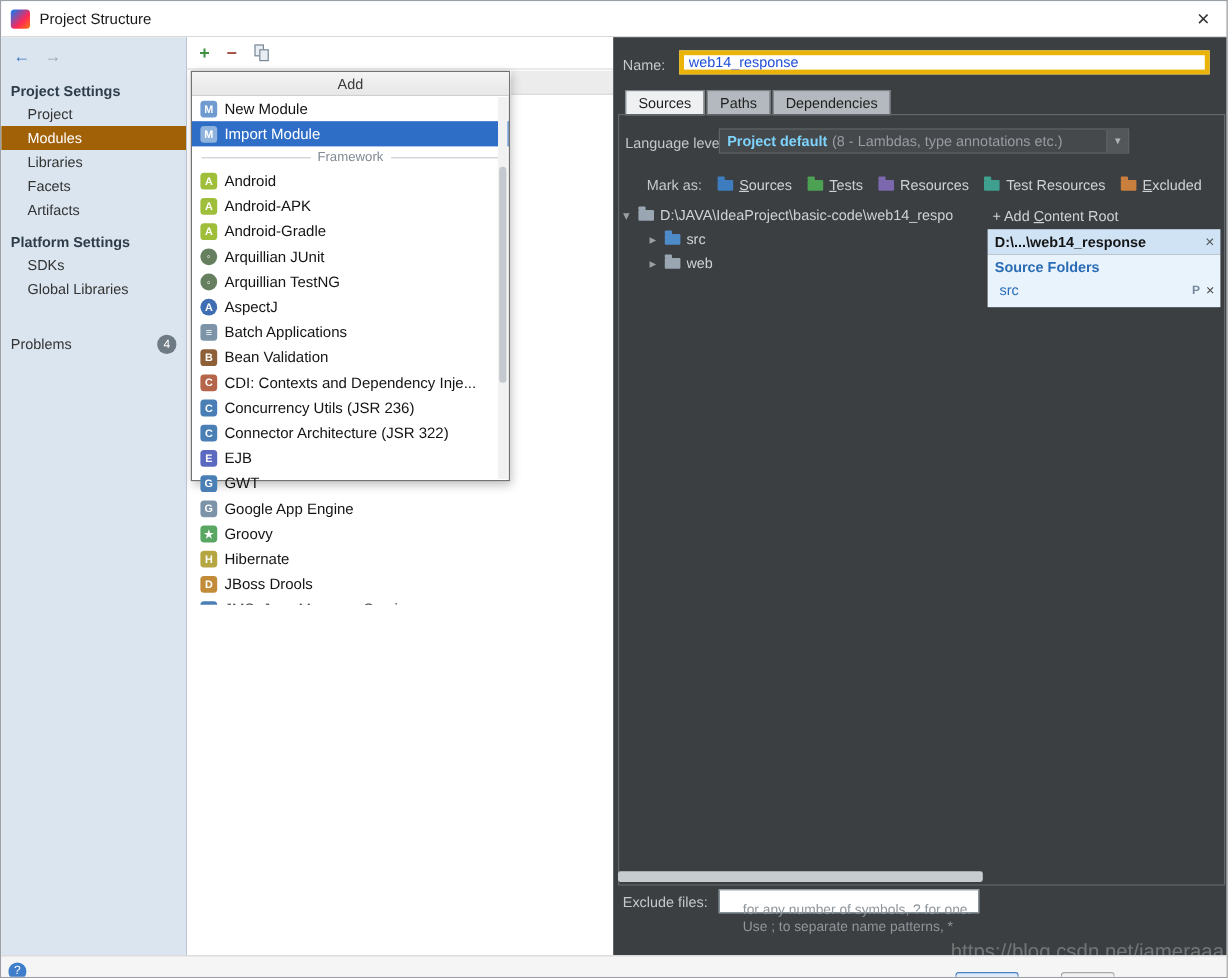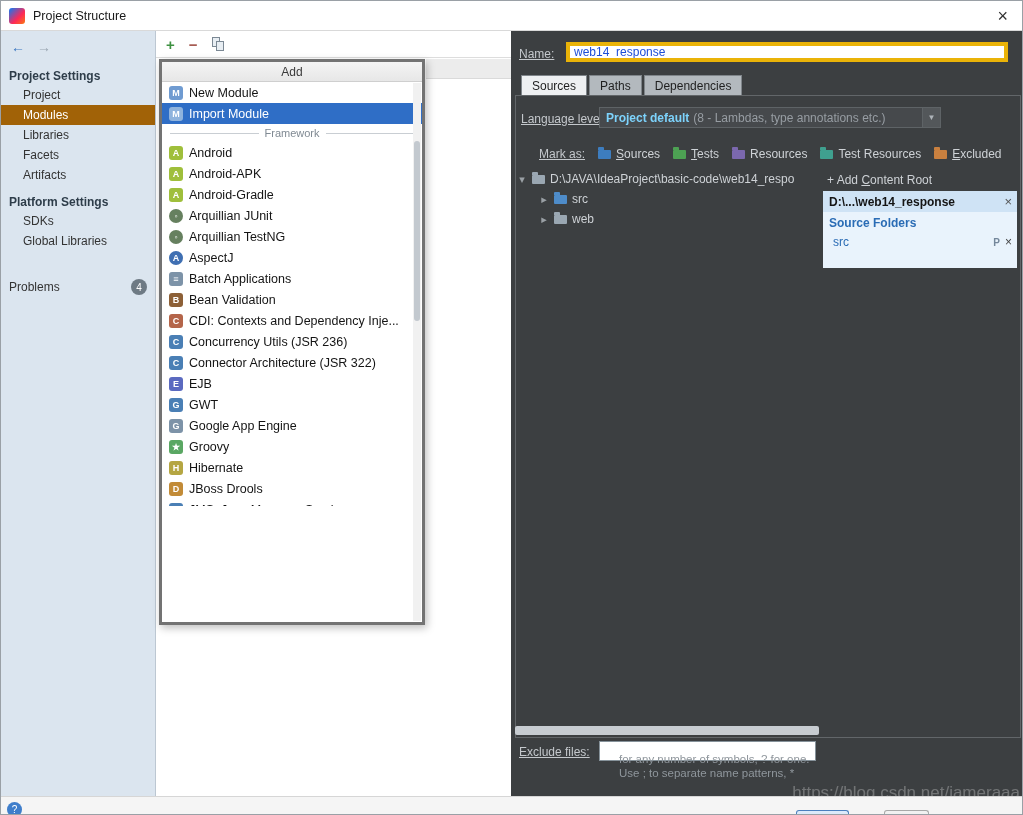--- a/index.html
+++ b/index.html
@@ -30,37 +30,37 @@
   .midcol{position:absolute;left:155px;top:30px;width:355px;height:765px;background:#fff;}
   .toolbar{height:27px;border-bottom:1px solid #ddd;display:flex;align-items:center;gap:14px;padding-left:10px;}
   .tb{font-size:15px;font-weight:bold;line-height:1;}
   .plus{color:#3e9141;} .minus{color:#a3544b;}
   .copy{position:relative;width:13px;height:15px;}
   .c1,.c2{position:absolute;width:8px;height:10px;border:1px solid #7b8894;background:#e8eef3;}
   .c1{left:0;top:0;} .c2{left:4px;top:4px;}
   .hdr-strip{position:absolute;left:270px;top:28px;width:85px;height:20px;background:#ececec;border-bottom:1px solid #dadada;}
 
   
-  .popup{position:absolute;left:3px;top:28px;width:266px;height:566px;background:#fff;border:3px solid #737373;
+  .popup{position:absolute;left:3px;top:28px;width:266px;height:342px;background:#fff;border:1px solid #737373;
          box-shadow:2px 3px 8px rgba(0,0,0,.25);}
   .popup-h{height:20px;line-height:20px;text-align:center;background:linear-gradient(#f4f4f4,#e7e7e7);
            border-bottom:1px solid #cfcfcf;color:#3a3a3a;}
   .plist{height:424px;overflow:hidden;}
   .prow{height:21px;display:flex;align-items:center;padding-left:7px;gap:6px;color:#141414;font-size:12.5px;white-space:nowrap;}
   .prow.sel{background:#2f6ec6;color:#fff;}
   .mico{width:14px;height:14px;border-radius:3px;color:#fff;font-size:9px;font-weight:bold;
         display:flex;align-items:center;justify-content:center;flex:0 0 14px;}
   .psep{height:18px;display:flex;align-items:center;color:#808a93;font-size:11px;padding:0 8px;gap:6px;}
   .psep i{flex:1;height:1px;background:#c9ced3;}
   .psb{position:absolute;right:1px;top:21px;bottom:1px;width:8px;background:#f1f1f1;}
   .pthumb{position:absolute;left:1px;top:58px;width:6px;height:180px;background:#c3c9cf;border-radius:3px;}
 
   
   .main{position:absolute;left:510px;top:30px;width:513px;height:765px;background:#3c3f41;color:#c4c8cc;}
-  .lbl{color:#c4c8cc;text-decoration:underline;}
+  .lbl{color:#c4c8cc;}
   .name-lbl{position:absolute;left:8px;top:16px;}
   .name-input{position:absolute;left:55px;top:11px;width:442px;height:20px;background:#fff;border:4px solid #eab308;
               color:#1d4ed8;font-size:12px;padding:0 4px;font-family:inherit;}
   .tabs{position:absolute;left:10px;top:44px;display:flex;}
   .tab{padding:3px 10px;background:#b3b9be;color:#1f1f1f;border:1px solid #7f858a;border-bottom:none;margin-right:2px;}
   .tab.sel{background:#eef0f2;}
   .cborder{position:absolute;left:4px;top:64px;right:3px;height:643px;border:1px solid #626669;}
   .ll-lbl{position:absolute;left:10px;top:81px;}
   .combo{position:absolute;left:88px;top:76px;width:342px;height:21px;background:#46494c;border:1px solid #5e6366;
          display:flex;align-items:center;padding-left:6px;gap:4px;white-space:nowrap;overflow:hidden;}
@@ -76,21 +76,21 @@
   .tree{position:absolute;left:4px;top:138px;width:304px;}
   .trow{height:20px;display:flex;align-items:center;gap:5px;color:#ced2d6;overflow:hidden;white-space:nowrap;}
   .t0{padding-left:2px;} .t1{padding-left:24px;}
   .chv{color:#9aa0a5;font-size:11px;width:10px;text-align:center;flex:0 0 10px;}
   .tlabel{overflow:hidden;}
   .roots{position:absolute;left:312px;top:138px;width:194px;}
   .add-root{height:22px;line-height:22px;padding-left:4px;color:#ced2d6;}
   .root-row{height:21px;background:#cfe3f5;display:flex;align-items:center;justify-content:space-between;
             padding:0 5px 0 6px;color:#141414;font-weight:bold;}
   .rx{color:#555;font-size:13px;font-weight:normal;}
-  .root-block{background:#e9f3fc;padding-bottom:16px;}
+  .root-block{background:#e9f3fc;padding-bottom:4px;}
   .cat{padding:4px 0 2px 6px;color:#2a6cb5;font-weight:bold;}
   .sf-row{height:20px;display:flex;align-items:center;justify-content:space-between;padding:0 5px 0 10px;color:#2a6cb5;}
   .sf-icons{display:flex;align-items:center;gap:5px;}
   .pfx{color:#74879b;font-size:10px;font-weight:bold;}
   .rx2{color:#444;font-size:12px;}
   .hscroll{position:absolute;left:4px;top:695px;width:304px;height:9px;background:#c7ccd1;border-radius:2px;}
   .ex-lbl{position:absolute;left:8px;top:714px;}
   .ex-input{position:absolute;left:88px;top:710px;width:217px;height:20px;background:#fff;border:1px solid #86929a;
             font-family:inherit;font-size:12px;padding:0 4px;color:#000;}
   .hint1{position:absolute;left:108px;top:736px;color:#8f969c;font-size:11.5px;}

